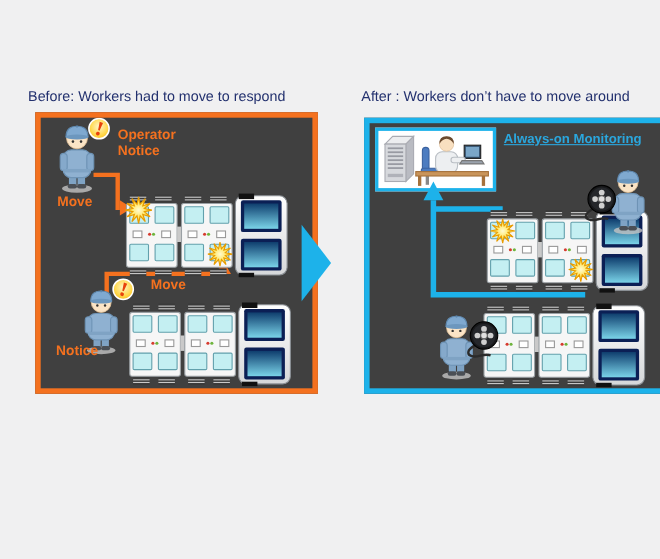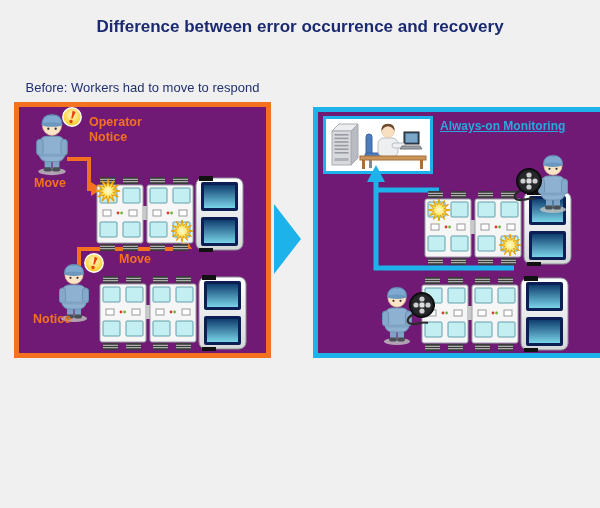--- a/index.html
+++ b/index.html
@@ -15,21 +15,21 @@
     position:absolute;left:0;top:17px;width:600px;
     text-align:center;font-size:17px;font-weight:bold;color:#1B2A70;
   }
   .panel-heading{
     position:absolute;top:80px;
     text-align:center;font-size:13px;color:#22306E;
   }
   #before-heading{left:0;width:285px;}
   #after-heading{left:308px;width:285px;}
   .panel{
-    position:absolute;background:#701a75;box-sizing:border-box;
+    position:absolute;background:#404040;box-sizing:border-box;margin-left:18px;
   }
   #before-panel{
     left:14px;top:102px;width:257px;height:256px;
     border:5px solid #F4711F;
   }
   #after-panel{
     left:313px;top:107px;width:307px;height:251px;
     border:5px solid #1DB2EA;
   }
   .art{position:absolute;left:0;top:0;pointer-events:none;}
@@ -180,23 +180,23 @@
       <polygon points="46,26 64,26 66,29 44,29" fill="#9AA2AC" stroke="#777"></polygon>
       <rect x="4" y="36" width="66" height="4" fill="#C9955B" stroke="#A5713B"></rect>
       <rect x="6" y="40" width="3" height="9" fill="#A5713B"></rect>
       <rect x="64" y="40" width="3" height="9" fill="#A5713B"></rect>
     </g>
   </defs>
 </svg>
 
 <div class="stage">
 
-  <div class="title">Difference between error occurrence and recovery</div>
 
   <div class="panel-heading" id="before-heading">Before: Workers had to move to respond</div>
+  <div class="panel-heading" id="after-heading">After : Workers don’t have to move around</div>
 
   <div class="panel" id="before-panel">
     <svg class="art" width="247" height="246" viewBox="0 0 247 246">
 
       <g>
         <path d="M48 52 H70 V82 H72" fill="none" stroke="#F4711F" stroke-width="4"></path>
         <polygon points="72,75 72,89 83,82" fill="#F4711F"></polygon>
       </g>
 
       <g>

